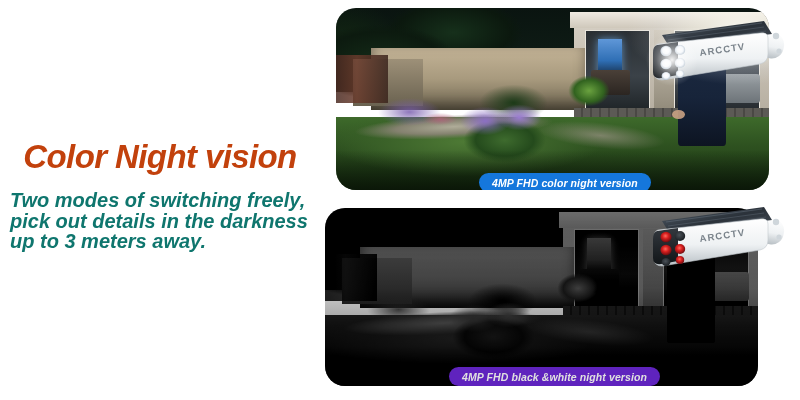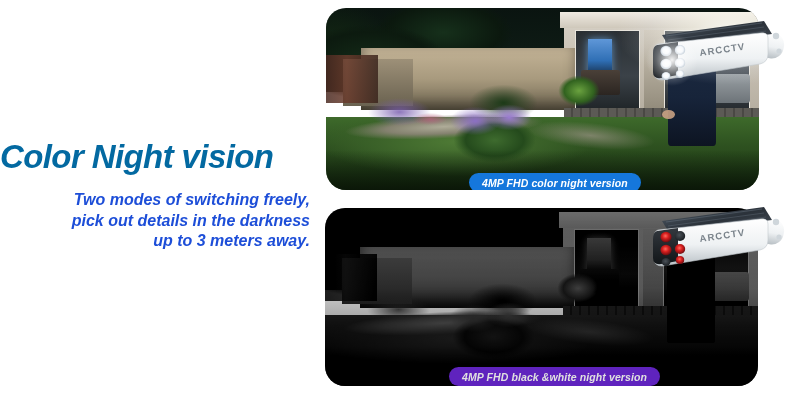--- a/index.html
+++ b/index.html
@@ -2,34 +2,34 @@
 <html><head>
 <meta charset="utf-8">
 <style>
   html,body{margin:0;padding:0;}
   body{
     width:800px;height:400px;overflow:hidden;background:#ffffff;
     font-family:"Liberation Sans","DejaVu Sans",sans-serif;
   }
   .stage{position:relative;width:800px;height:400px;background:#fff;}
   .headline{
-    position:absolute;left:0;top:138px;width:320px;text-align:left;
+    position:absolute;left:0;top:138px;width:320px;text-align:center;
     font-size:33px;font-weight:bold;font-style:italic;letter-spacing:-0.6px;
-    color:#0369a1;white-space:nowrap;
+    color:#c2410c;white-space:nowrap;
   }
   .subcopy{
-    position:absolute;left:10px;top:190px;width:300px;text-align:right;
-    font-size:16px;font-weight:bold;font-style:italic;line-height:20.5px;
-    color:#1d4ed8;
+    position:absolute;left:10px;top:190px;width:300px;text-align:left;
+    font-size:20px;font-weight:bold;font-style:italic;line-height:20.5px;
+    color:#0f766e;
   }
   .subcopy div{white-space:nowrap;}
 
   
   .panel{position:absolute;overflow:hidden;border-radius:20px;}
-  #panel-color{left:326px;top:8px;width:433px;height:182px;}
+  #panel-color{left:336px;top:8px;width:433px;height:182px;}
   #panel-bw{left:325px;top:208px;width:433px;height:178px;}
 
   .scene{position:absolute;inset:0;}
 
   
   .c-sky{
     position:absolute;left:0;top:0;width:100%;height:46%;
     background:linear-gradient(180deg,#0a1410 0%,#0d1a14 45%,#15231a 100%);
   }
   .c-trees{

